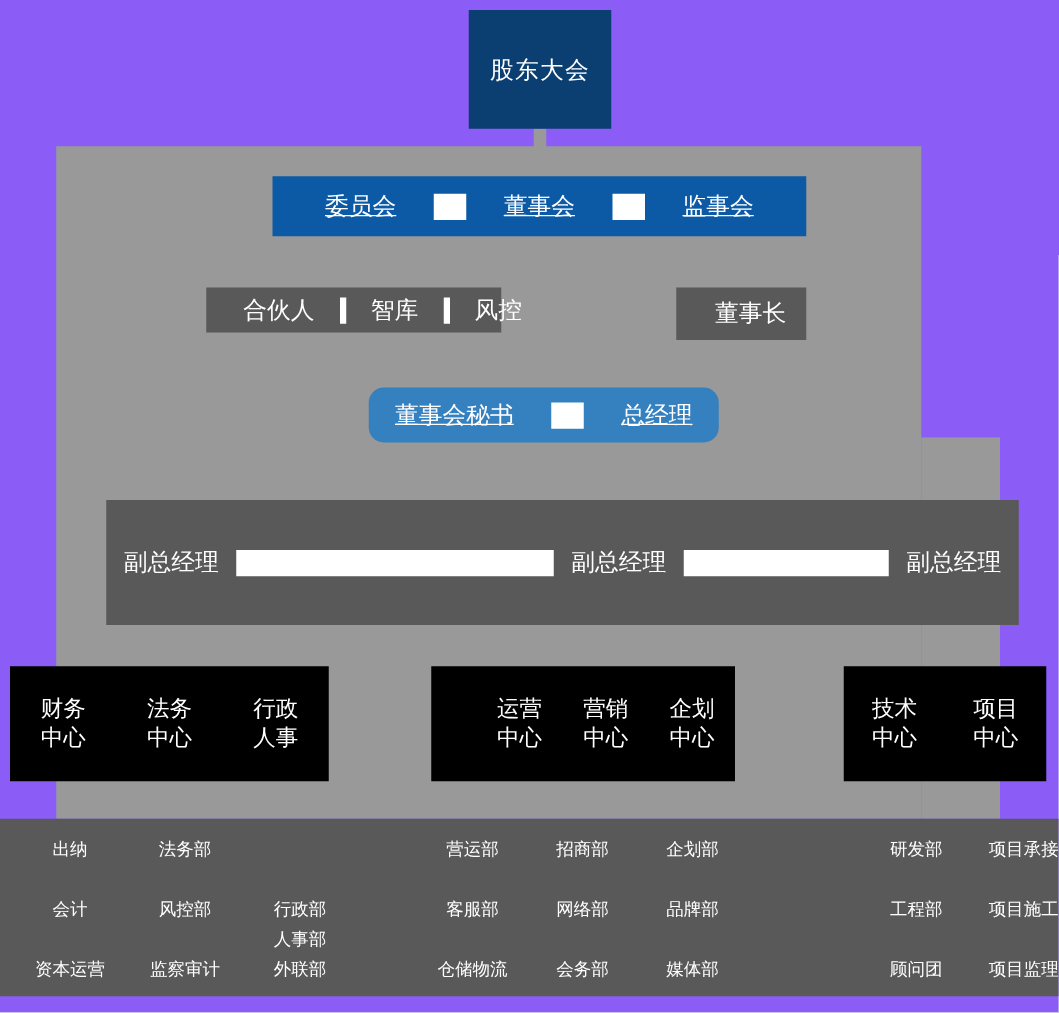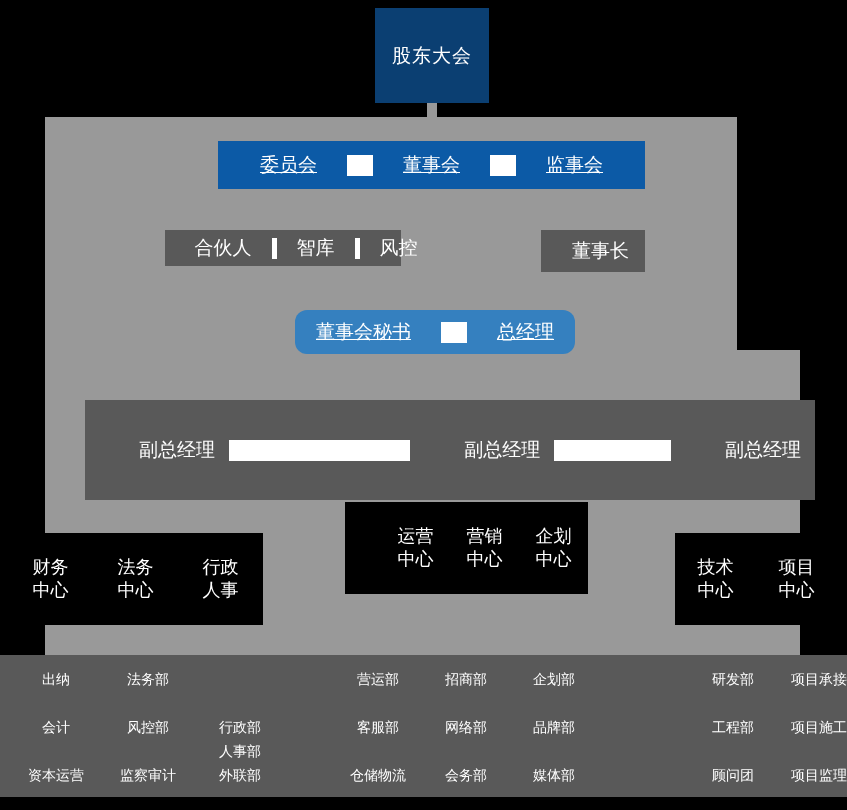--- a/index.html
+++ b/index.html
@@ -4,21 +4,21 @@
 <style>
   html,body{margin:0;padding:0;background:#ffffff;}
   body{
     font-family:"Liberation Sans","DejaVu Sans",sans-serif;
     -webkit-font-smoothing:antialiased;
   }
   #chart{
     position:relative;
     width:847px;
     height:810px;
-    background:#000000;
+    background:#8b5cf6;
     overflow:hidden;
   }
   .box{position:absolute;box-sizing:border-box;}
   .center{
     display:flex;
     align-items:center;
     justify-content:center;
     text-align:center;
   }
 
@@ -95,21 +95,20 @@
     background:#595959;
     display:flex;
     align-items:center;
     color:#ffffff;
     font-size:19px;
   }
   .vp-label{
     white-space:nowrap;
     padding:0 14px;
     flex:0 0 auto;
-    margin-left:40px;
   }
   .vp-gap{
     height:21px;
     background:#ffffff;
     flex:1 1 auto;
     min-width:20px;
   }
 
   
   .blackbox{
@@ -196,21 +195,21 @@
   </div>
 
   <div class="box blackbox" style="left:8px;top:533px;width:255px;height:92px;">
     <span class="cell">财务
 中心</span>
     <span class="cell">法务
 中心</span>
     <span class="cell">行政
 人事</span>
   </div>
-  <div class="box blackbox" style="left:345px;top:502px;width:243px;height:92px;padding-left:36px;">
+  <div class="box blackbox" style="left:345px;top:533px;width:243px;height:92px;padding-left:36px;">
     <span class="cell">运营
 中心</span>
     <span class="cell">营销
 中心</span>
     <span class="cell">企划
 中心</span>
   </div>
   <div class="box blackbox" style="left:675px;top:533px;width:162px;height:92px;">
     <span class="cell">技术
 中心</span>

